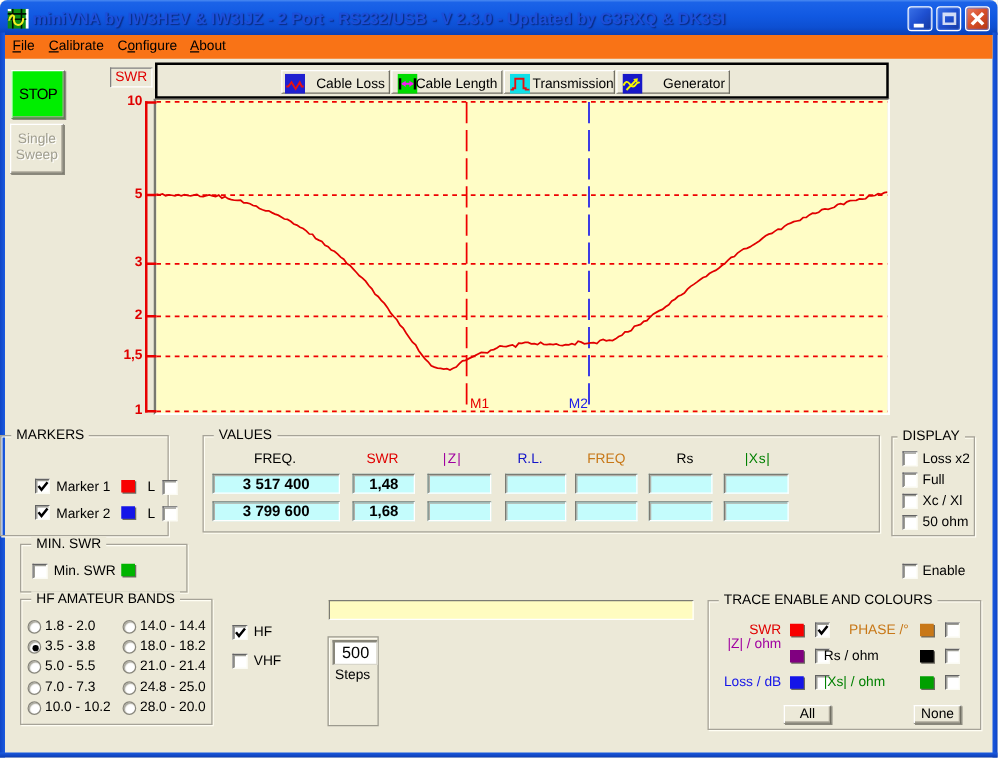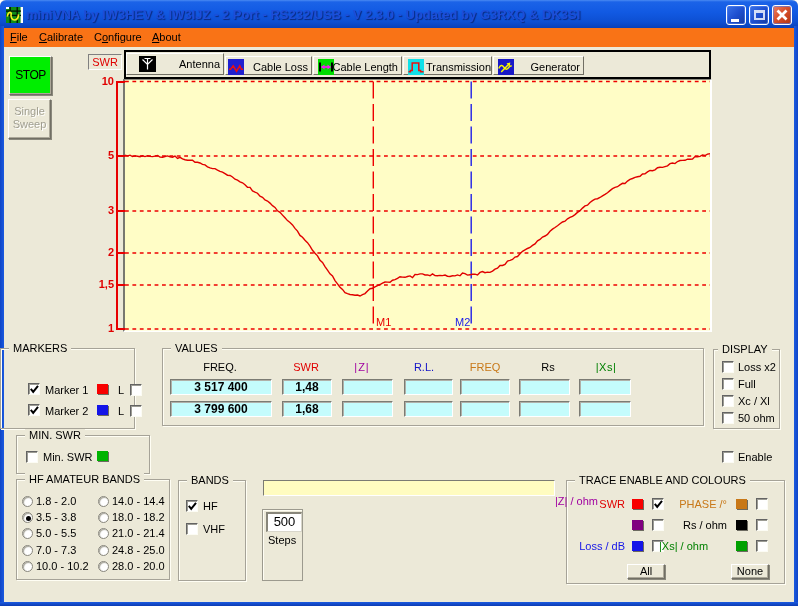--- a/index.html
+++ b/index.html
@@ -76,27 +76,20 @@
 <span class="mi" style="left:35px"><u>C</u>alibrate</span>
 <span class="mi" style="left:90px">C<u>o</u>nfigure</span>
 <span class="mi" style="left:148px"><u>A</u>bout</span>
 </div>
 
 <div id="stop" class="abs btn3">STOP</div>
 <div id="ssweep" class="abs btn3">Single<br>Sweep</div>
 <div id="swrlbl" class="abs">SWR</div>
 
 <div id="tabs" class="abs">
-<div class="tab" style="left:0px;width:98px;top:1px;height:22px">
- <svg class="ic" style="left:12px" width="17" height="16" viewBox="0 0 17 16">
-          <rect width="17" height="16" fill="#000"></rect>
-          <path d="M8.5 3 L8.5 13.5 M3.5 3.5 L8.5 8.5 L13.5 3.5 M5.5 2.5 L11.5 2.5" stroke="#fff" stroke-width="1.2" fill="none"></path>
-        </svg>
- <span class="tl">Antenna</span>
-      </div>
 <div class="tab" style="left:99px;width:87px">
  <svg class="ic" style="left:2px" width="16" height="16" viewBox="0 0 16 16">
           <rect width="16" height="16" fill="#2020d0"></rect>
           <path d="M1 10.2 L2.6 10.2 L5.2 6.8 L8.5 12.2 L11.8 6.8 L13.4 10.2 L15 10.2" stroke="#e81010" stroke-width="1.5" fill="none"></path>
         </svg>
  <span class="tl">Cable Loss</span>
       </div>
 <div class="tab" style="left:187px;width:89px">
  <svg class="ic" style="left:4px" width="16" height="16" viewBox="0 0 16 16">
           <rect width="16" height="16" fill="#00dc00"></rect>
@@ -244,23 +237,20 @@
     <div class="abs lbl" style="left:112px;top:495px">14.0 - 14.4</div>
 <div class="abs rd" style="left:98px;top:512px"></div>
     <div class="abs lbl" style="left:112px;top:511px">18.0 - 18.2</div>
 <div class="abs rd" style="left:98px;top:528px"></div>
     <div class="abs lbl" style="left:112px;top:527px">21.0 - 21.4</div>
 <div class="abs rd" style="left:98px;top:545px"></div>
     <div class="abs lbl" style="left:112px;top:544px">24.8 - 25.0</div>
 <div class="abs rd" style="left:98px;top:561px"></div>
     <div class="abs lbl" style="left:112px;top:560px">28.0 - 20.0</div>
 
-<div class="abs grp" style="left:178px;top:480px;width:68px;height:101px">
-      <span class="cap">BANDS</span>
-    </div>
 <div class="abs cb" style="left:186px;top:500px">
       <svg width="11" height="11" viewBox="0 0 11 11" style="position:absolute;left:0px;top:0px">
         <path d="M1.8 4.8 L4.2 7.8 L9 1.8" stroke="#000" stroke-width="2" fill="none"></path>
       </svg>
     </div>
 <div class="abs lbl" style="left:203px;top:500px">HF</div>
 <div class="abs cb" style="left:186px;top:523px"></div>
 <div class="abs lbl" style="left:203px;top:523px">VHF</div>
 
 <div class="abs" style="left:263px;top:480px;width:292px;height:16px;background:#fffcc0;border-top:1px solid #7b7b73;border-left:1px solid #7b7b73;border-right:1px solid #fff;border-bottom:1px solid #fff"></div>
@@ -275,24 +265,24 @@
 <div class="abs lbl" style="left:555px;top:498px;width:70px;text-align:right;color:#e00000">SWR</div>
 <div class="abs sq" style="left:632px;top:499px;background:#f80000"></div>
 <div class="abs cb" style="left:652px;top:498px">
       <svg width="11" height="11" viewBox="0 0 11 11" style="position:absolute;left:0px;top:0px">
         <path d="M1.8 4.8 L4.2 7.8 L9 1.8" stroke="#000" stroke-width="2" fill="none"></path>
       </svg>
     </div>
 <div class="abs lbl" style="left:659px;top:498px;width:68px;text-align:right;color:#c87818">PHASE /°</div>
 <div class="abs sq" style="left:736px;top:499px;background:#c87818"></div>
 <div class="abs cb" style="left:756px;top:498px"></div>
-<div class="abs lbl" style="left:555px;top:495px;width:70px;text-align:left;color:#a000a0">|Z| / ohm</div>
+<div class="abs lbl" style="left:555px;top:509px;width:70px;text-align:right;color:#a000a0">|Z| / ohm</div>
 <div class="abs sq" style="left:632px;top:520px;background:#800080"></div>
 <div class="abs cb" style="left:652px;top:519px"></div>
-<div class="abs lbl" style="left:659px;top:519px;width:68px;text-align:right;color:#000">Rs / ohm</div>
+<div class="abs lbl" style="left:659px;top:519px;width:68px;text-align:left;color:#000">Rs / ohm</div>
 <div class="abs sq" style="left:736px;top:520px;background:#000"></div>
 <div class="abs cb" style="left:756px;top:519px"></div>
 <div class="abs lbl" style="left:555px;top:540px;width:70px;text-align:right;color:#1414e8">Loss / dB</div>
 <div class="abs sq" style="left:632px;top:541px;background:#1414e8"></div>
 <div class="abs cb" style="left:652px;top:540px"></div>
 <div class="abs lbl" style="left:659px;top:540px;width:68px;color:#008000">|Xs| / ohm</div>
 <div class="abs sq" style="left:736px;top:541px;background:#00a000"></div>
 <div class="abs cb" style="left:756px;top:540px"></div>
 <div class="abs btn3" style="left:627px;top:564px;width:38px;height:15px;text-align:center;font-size:11px;line-height:13px">All</div>
 <div class="abs btn3" style="left:731px;top:564px;width:38px;height:15px;text-align:center;font-size:11px;line-height:13px">None</div>

